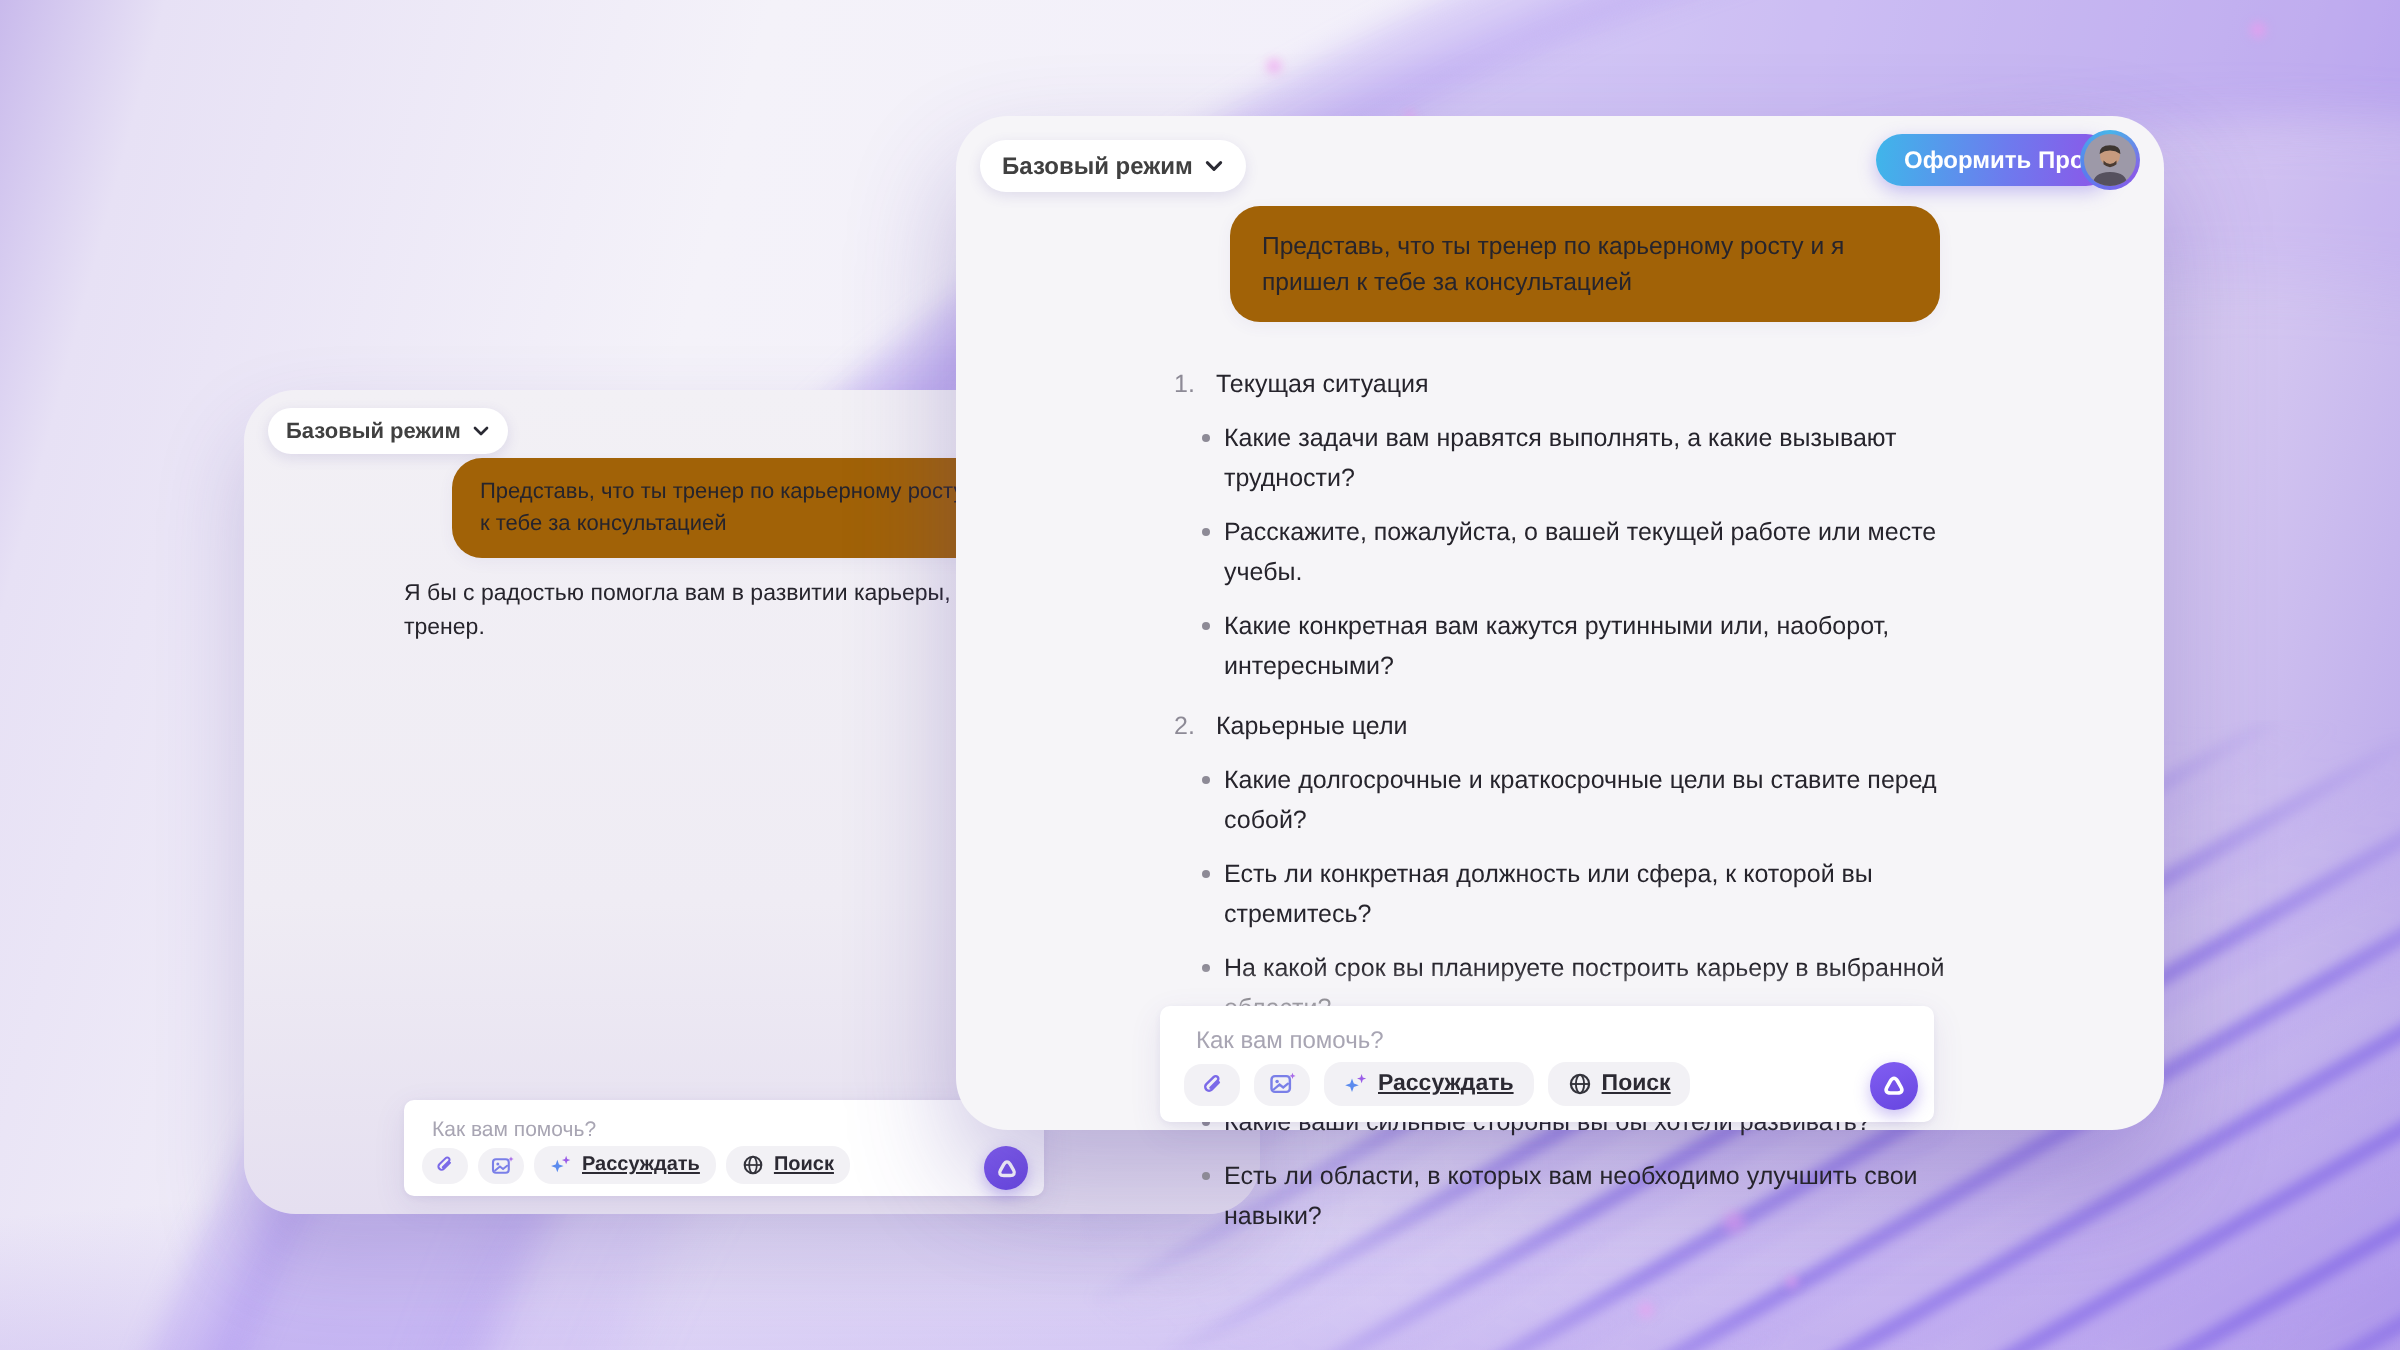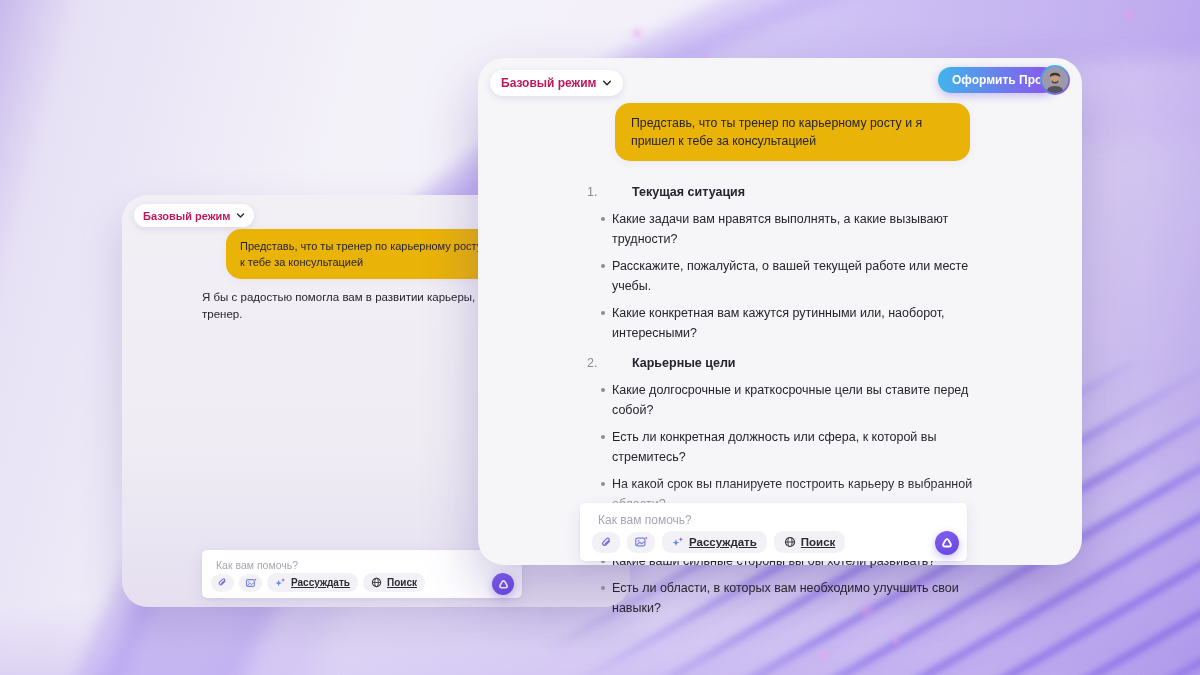--- a/index.html
+++ b/index.html
@@ -38,22 +38,22 @@
           851px 478px 6px 2px rgba(246,160,242,.5),
           938px 528px 5px 1px rgba(246,160,242,.5),
           864px 608px 6px 2px rgba(246,160,242,.55),
           820px 652px 5px 1px rgba(246,160,242,.5),
           893px 638px 4px 0 rgba(246,160,242,.5),
           1058px 540px 5px 1px rgba(246,160,242,.45);}
 
   
   .window{position:absolute;border-radius:26px;}
   .pill{display:inline-flex;align-items:center;gap:6px;background:#fff;border-radius:16px;
-        box-shadow:0 2px 7px rgba(88,70,160,.14);color:#be185d;cursor:pointer;}
-  .bubble{background:#eab308;border-radius:15px;box-shadow:0 2px 8px rgba(88,70,160,.06);}
+        box-shadow:0 2px 7px rgba(88,70,160,.14);color:#404040;cursor:pointer;}
+  .bubble{background:#a16207;border-radius:15px;box-shadow:0 2px 8px rgba(88,70,160,.06);}
   .composer{position:absolute;background:#fff;border-radius:5px;
             box-shadow:0 5px 16px rgba(88,70,160,.10), 0 1px 3px rgba(88,70,160,.07);}
   .placeholder{color:#a8a5b3;}
   .toolbar{position:absolute;display:flex;align-items:center;}
   .tool-pill{display:inline-flex;align-items:center;justify-content:center;gap:5px;
              background:#f2f1f5;border-radius:9px;color:#2c2a33;cursor:pointer;text-decoration:underline;}
   .alice-btn{position:absolute;border-radius:50%;
              background:linear-gradient(160deg,#815ef2,#6746e0);
              display:flex;align-items:center;justify-content:center;cursor:pointer;
              box-shadow:0 3px 8px rgba(104,72,224,.35);}
@@ -85,21 +85,21 @@
            font-family:"Liberation Sans","DejaVu Sans",sans-serif;}
   .avatar{position:absolute;left:562px;top:7px;width:30px;height:30px;border-radius:50%;padding:2px;
           background:conic-gradient(#47b5ea,#8a5ce8,#5a7cee,#47b5ea);cursor:pointer;}
   .avatar svg{display:block;border-radius:50%;}
   .win-front .user-bubble{position:absolute;left:137px;top:45px;max-width:355px;padding:11px 16px;
           font-size:12.3px;line-height:18px;}
   .chat{position:absolute;left:104px;top:114px;width:404px;font-size:12.5px;line-height:20px;}
   .chat p.intro{margin:0 0 12px 0;}
   .sec-head{display:flex;margin:10px 0 3px 0;}
   .sec-num{width:21px;margin-left:5px;color:#8d8a96;flex:none;}
-  .sec-title{font-weight:700;margin-left:24px;}
+  .sec-title{font-weight:400;}
   .bullet{position:relative;padding-left:30px;margin:7px 0;}
   .bullet::before{content:'';position:absolute;left:19px;top:8px;width:4px;height:4px;border-radius:50%;background:#8d8a96;}
   .msg-fade{position:absolute;left:0;right:0;top:425px;height:38px;z-index:3;pointer-events:none;
             background:linear-gradient(180deg,rgba(246,245,248,0),#f6f5f8 85%);}
   .win-front .composer{left:102px;top:445px;width:387px;height:58px;z-index:4;}
   .win-front .composer .placeholder{position:absolute;left:18px;top:10px;font-size:12px;}
   .win-front .toolbar{left:12px;bottom:8px;gap:7px;}
   .win-front .tool-pill.icon-only{width:28px;height:21px;}
   .win-front .tool-pill.labeled{height:22px;padding:0 10px;font-size:11.5px;font-weight:600;}
   .win-front .alice-btn{width:24px;height:24px;right:8px;bottom:6px;}

